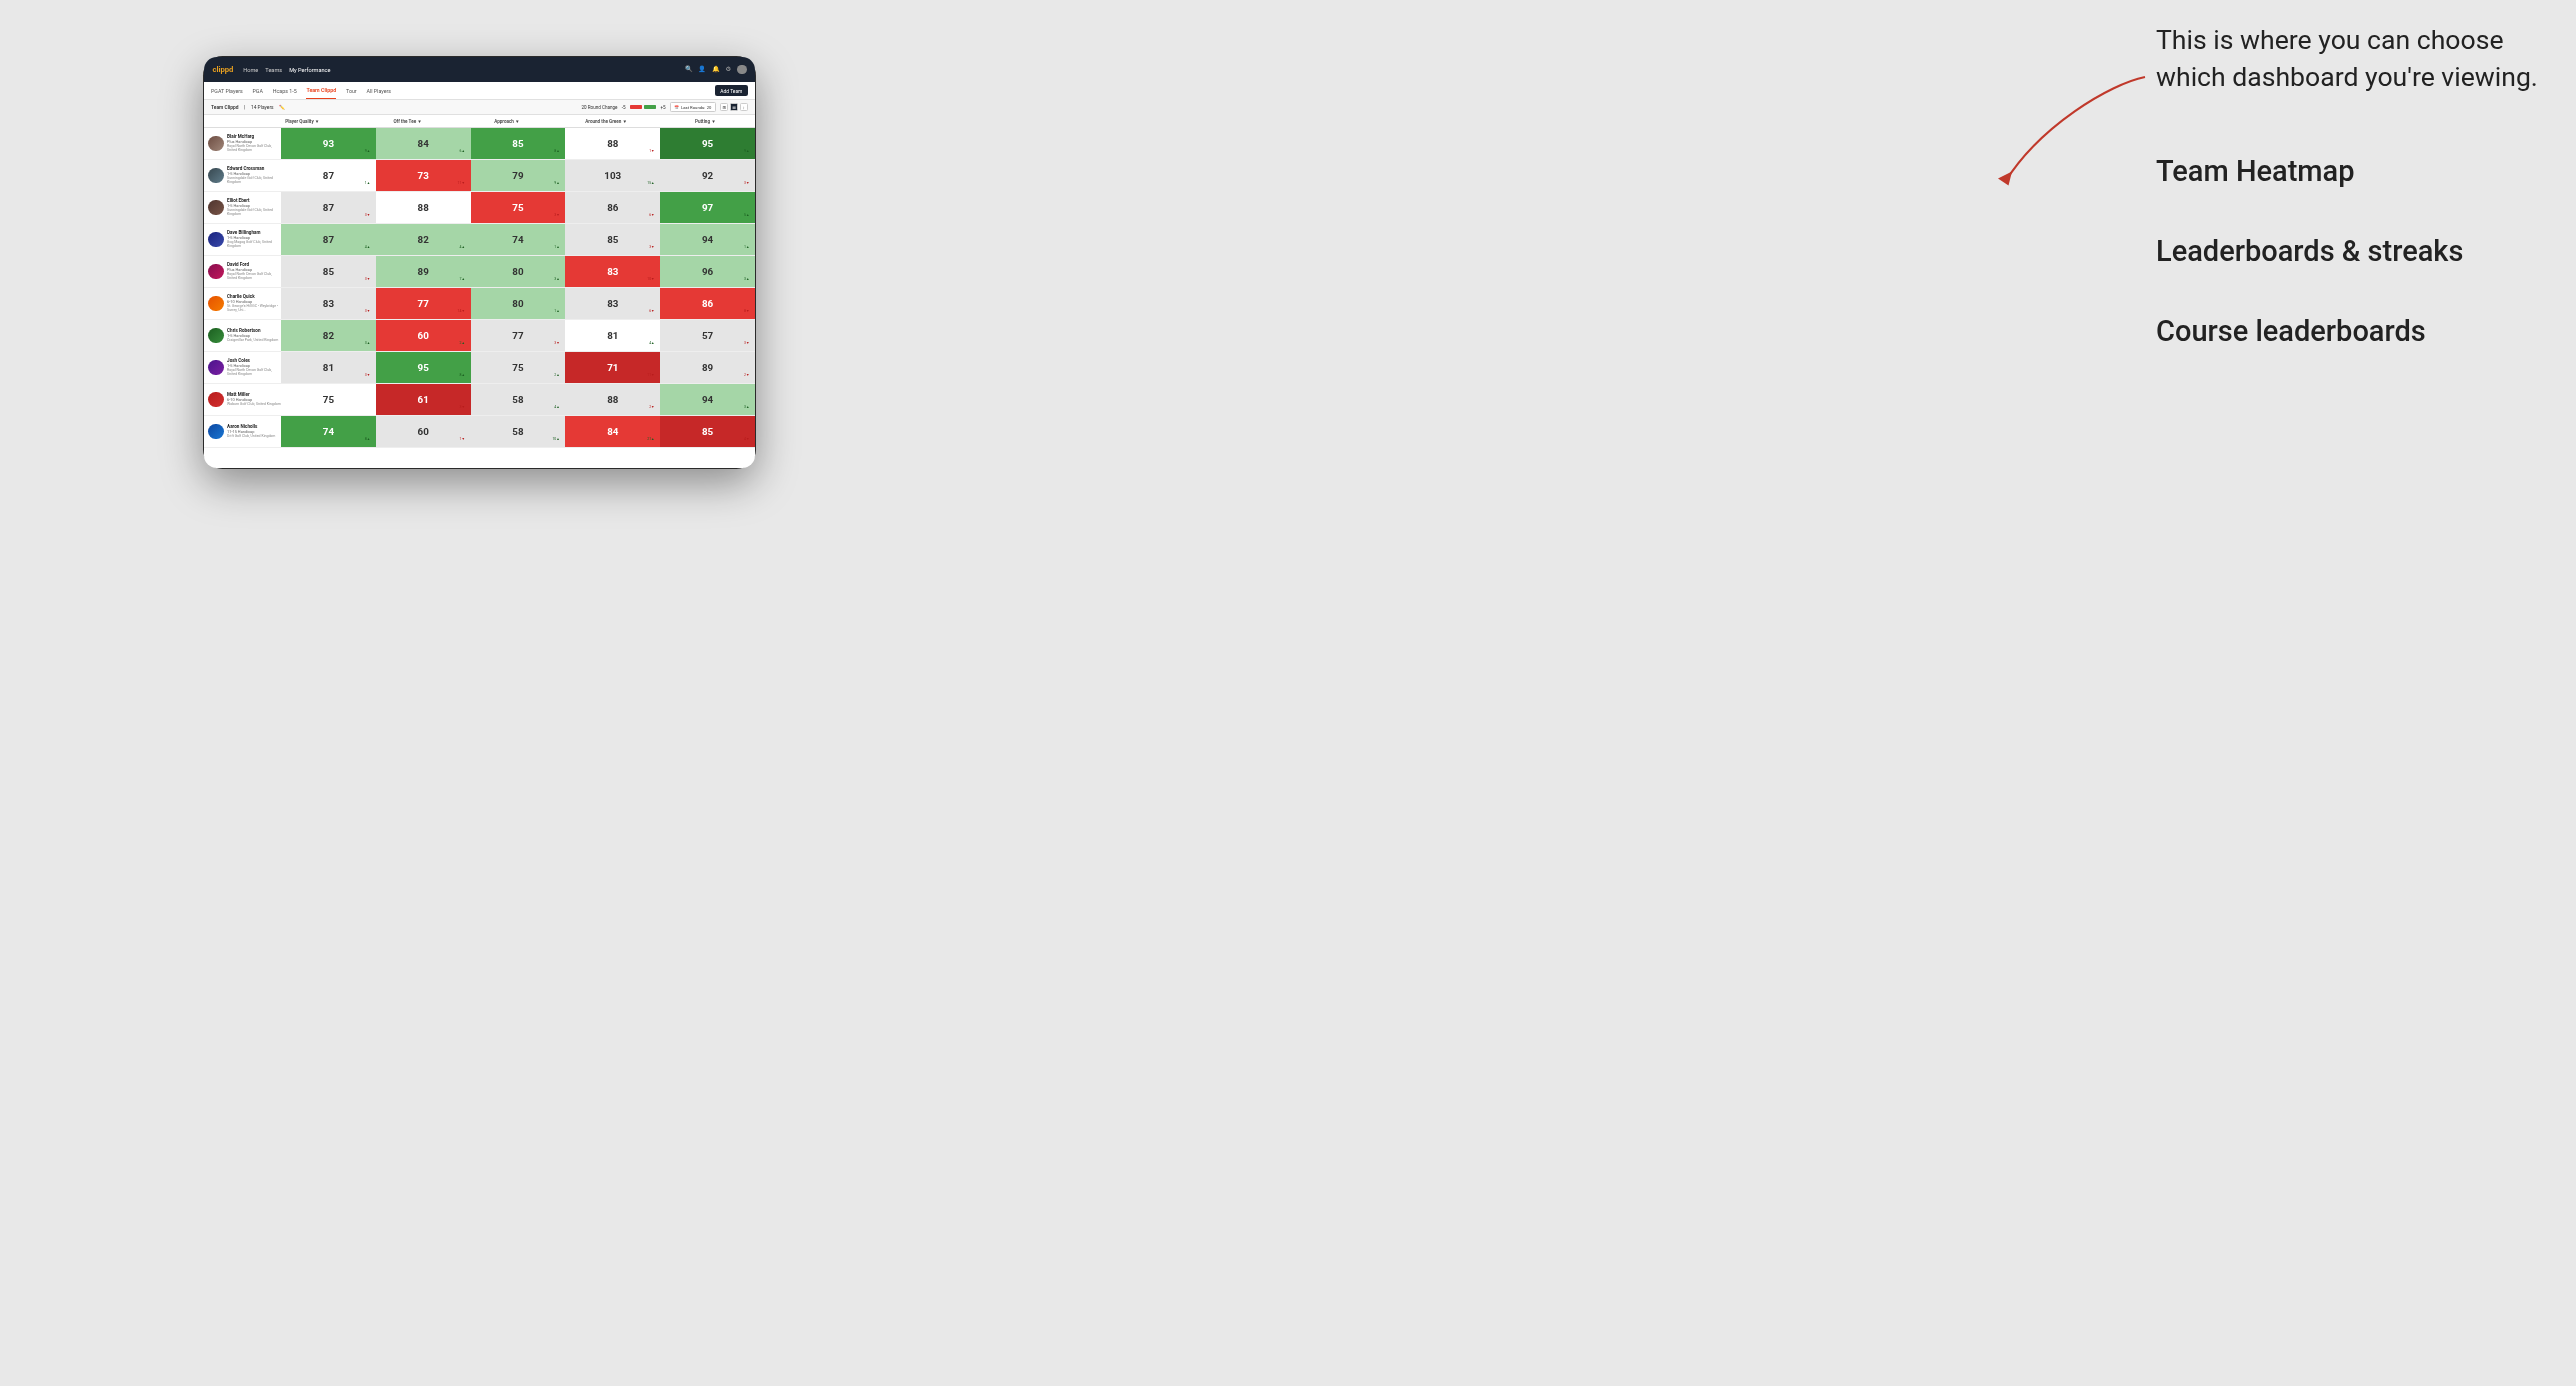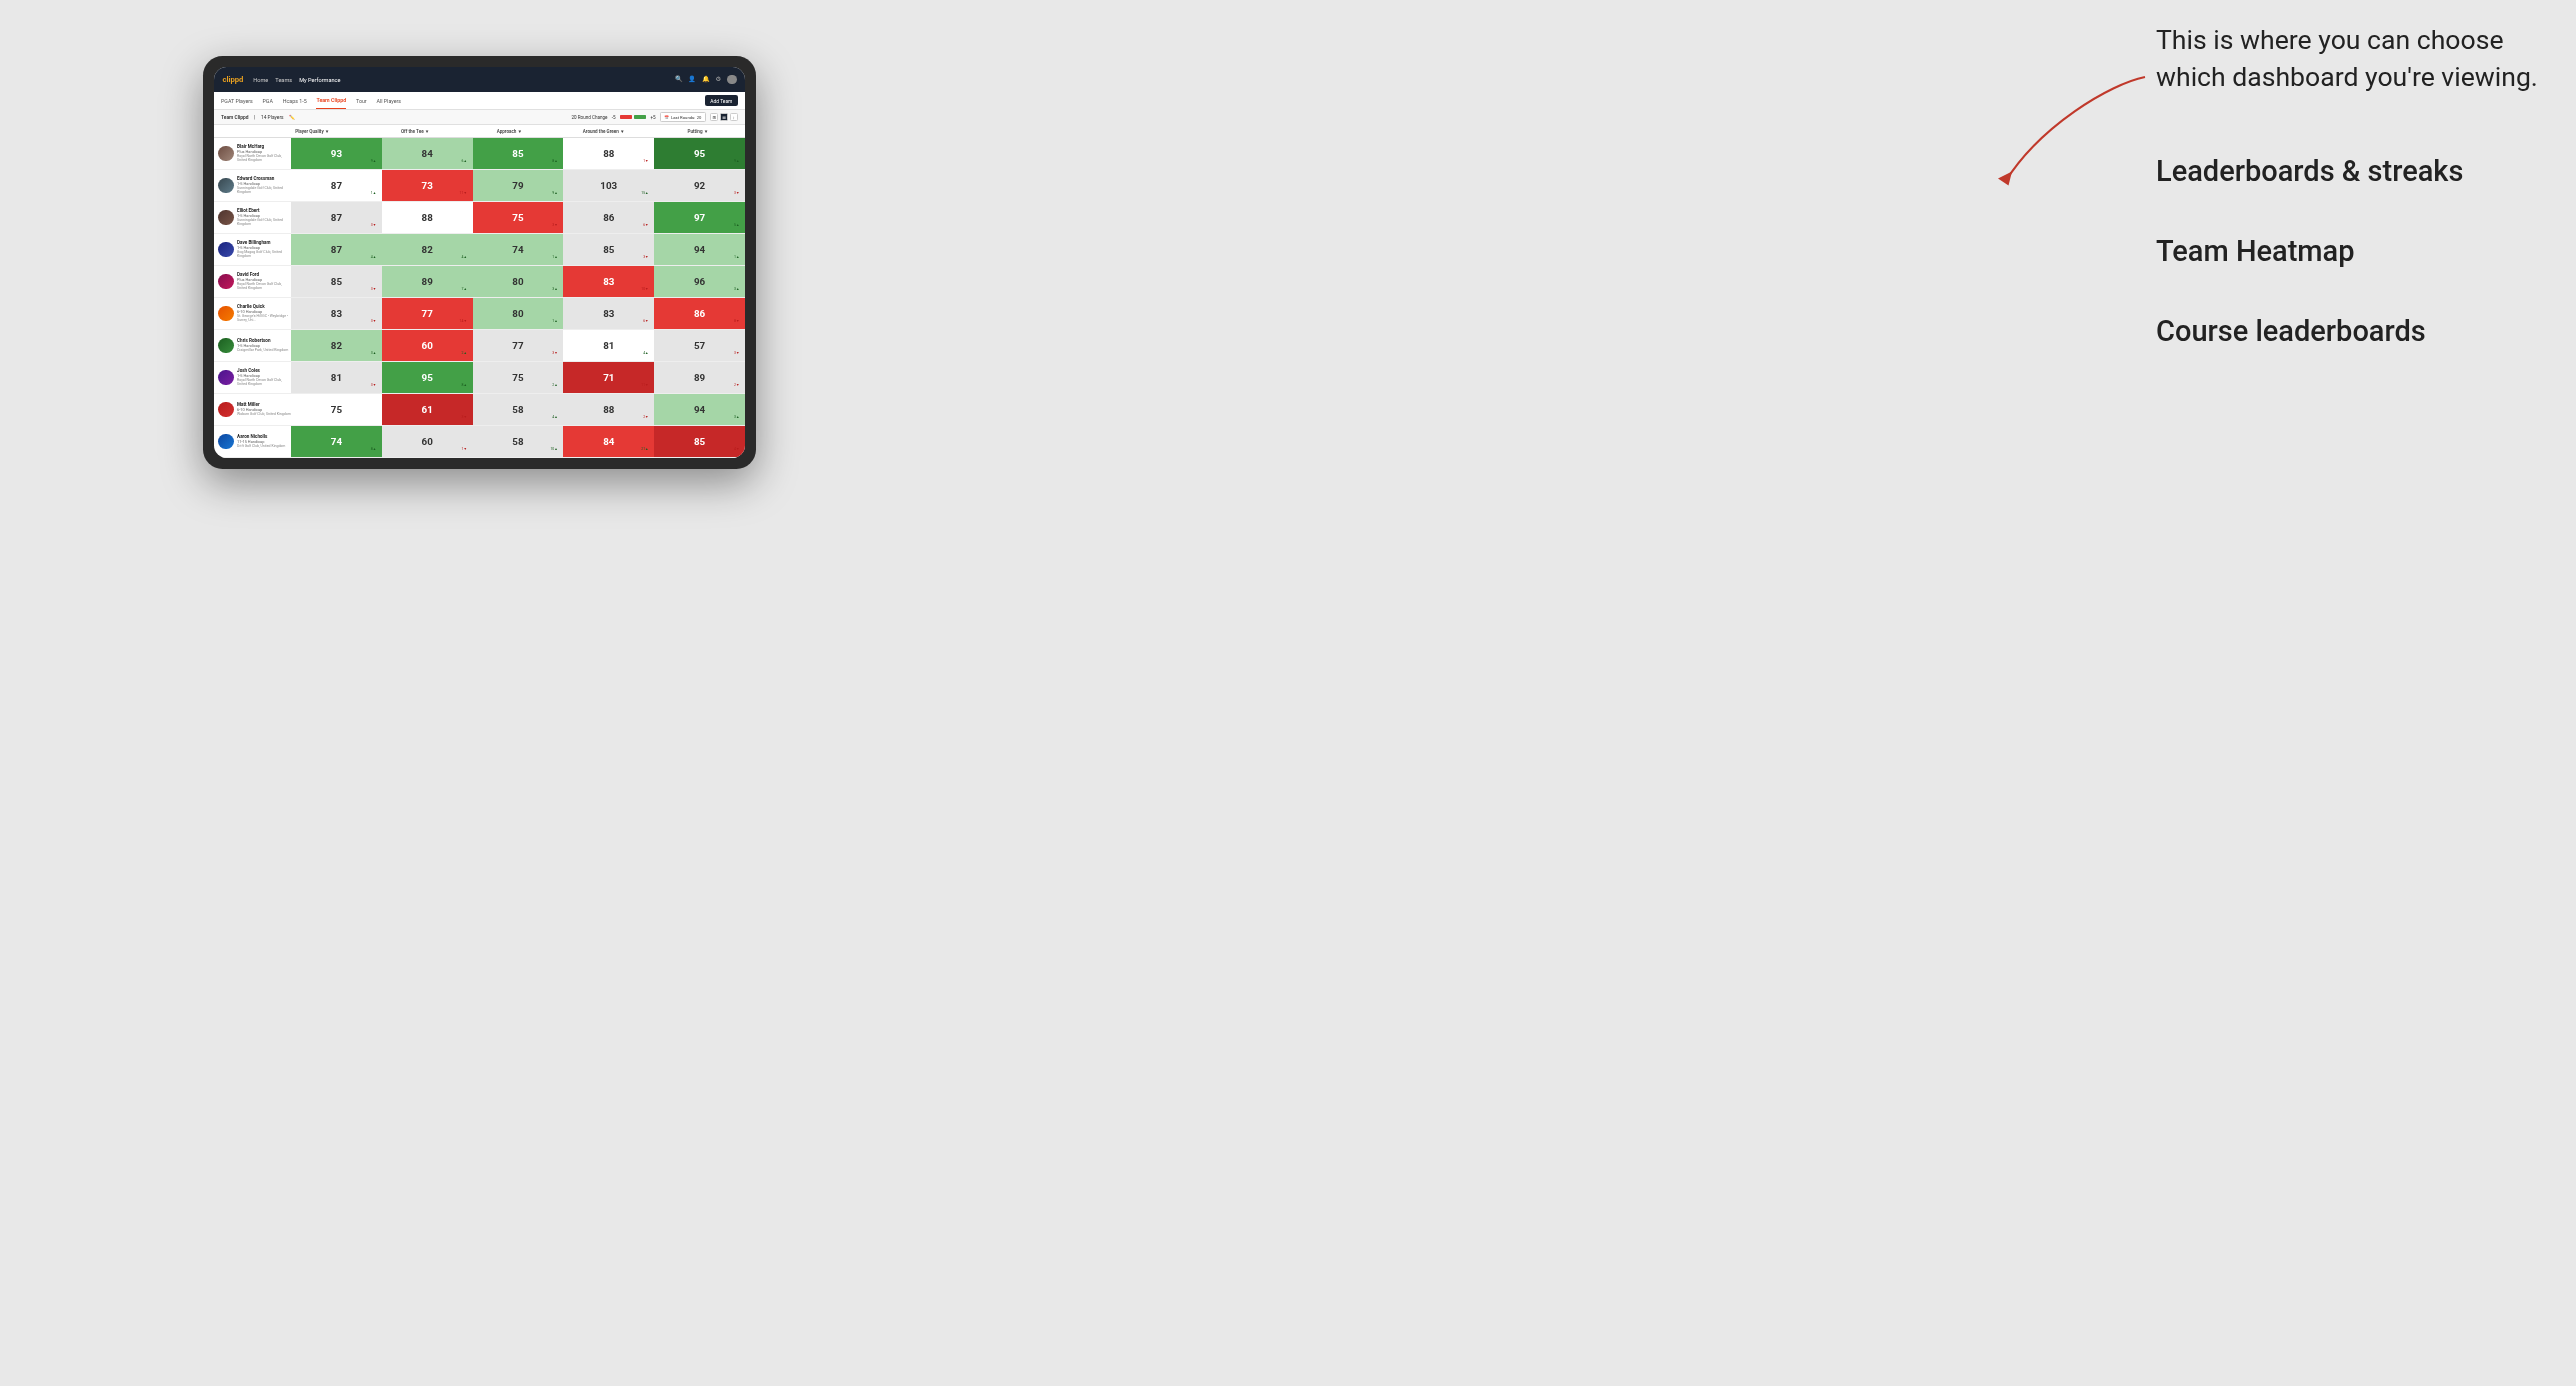--- a/index.html
+++ b/index.html
@@ -38,21 +38,21 @@
     
     .tablet-frame {
       position: absolute;
       left: 203px;
       top: 56px;
       width: 553px;
       height: 413px;
       background: #2a2a2a;
       border-radius: 19.6px;
       box-shadow: 0 14px 42px rgba(0,0,0,0.4);
-      padding: 11px;
+      padding: 1px;
     }
     .tablet-screen {
       width: 100%;
       height: 100%;
       background: #fff;
       border-radius: 12.6px;
       overflow: hidden;
       display: flex;
       flex-direction: column;
     }
@@ -322,22 +322,22 @@
       width: 175px;
       height: 126px;
     }
   </style>
 </head>
 <body>
 
 <div class="annotation-area">
   <div class="annotation-text">This is where you can choose which dashboard you're viewing.</div>
   <div class="annotation-list">
+    <div class="annotation-list-item">Team Heatmap</div>
     <div class="annotation-list-item">Leaderboards &amp; streaks</div>
-    <div class="annotation-list-item">Team Heatmap</div>
     <div class="annotation-list-item">Course leaderboards</div>
   </div>
 </div>
 
 <svg class="arrow-svg" viewBox="0 0 250 180" fill="none" xmlns="http://www.w3.org/2000/svg">
   <path d="M 230 10 C 180 20, 80 80, 30 160" stroke="#c0392b" stroke-width="3" fill="none"></path>
   <polygon points="20,155 40,145 35,165" fill="#c0392b"></polygon>
 </svg>
 
 <div class="tablet-frame">

